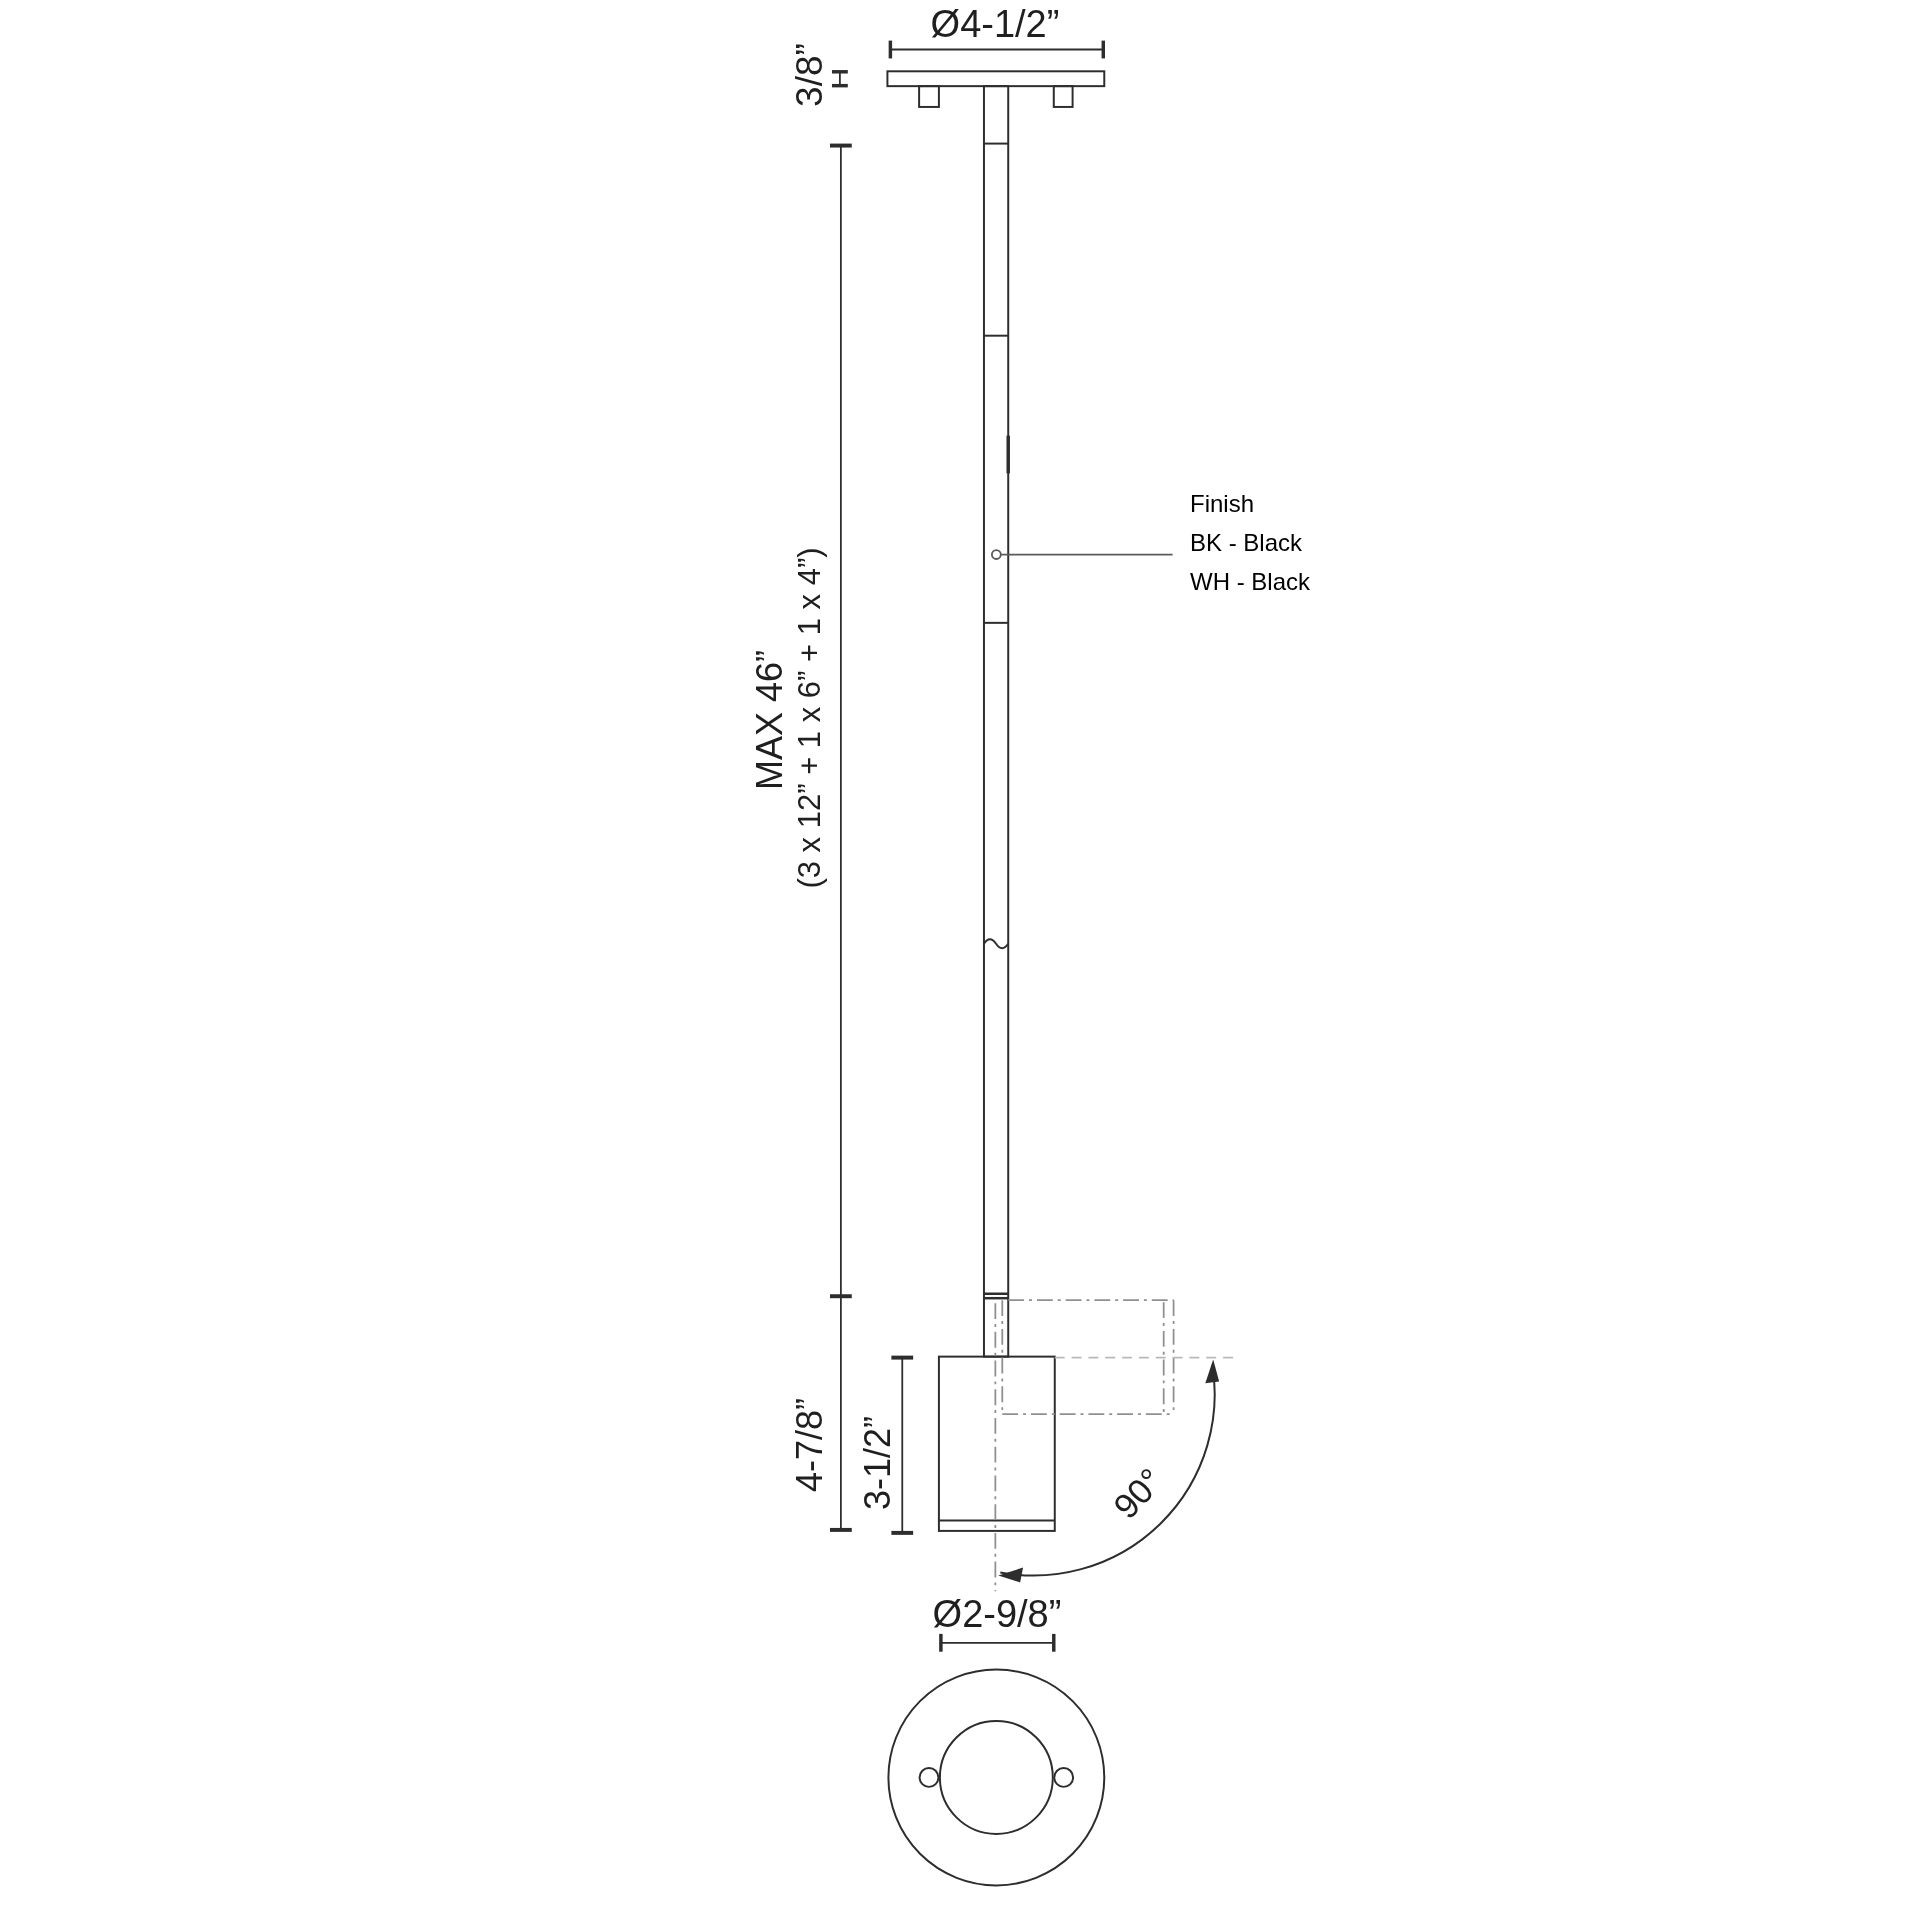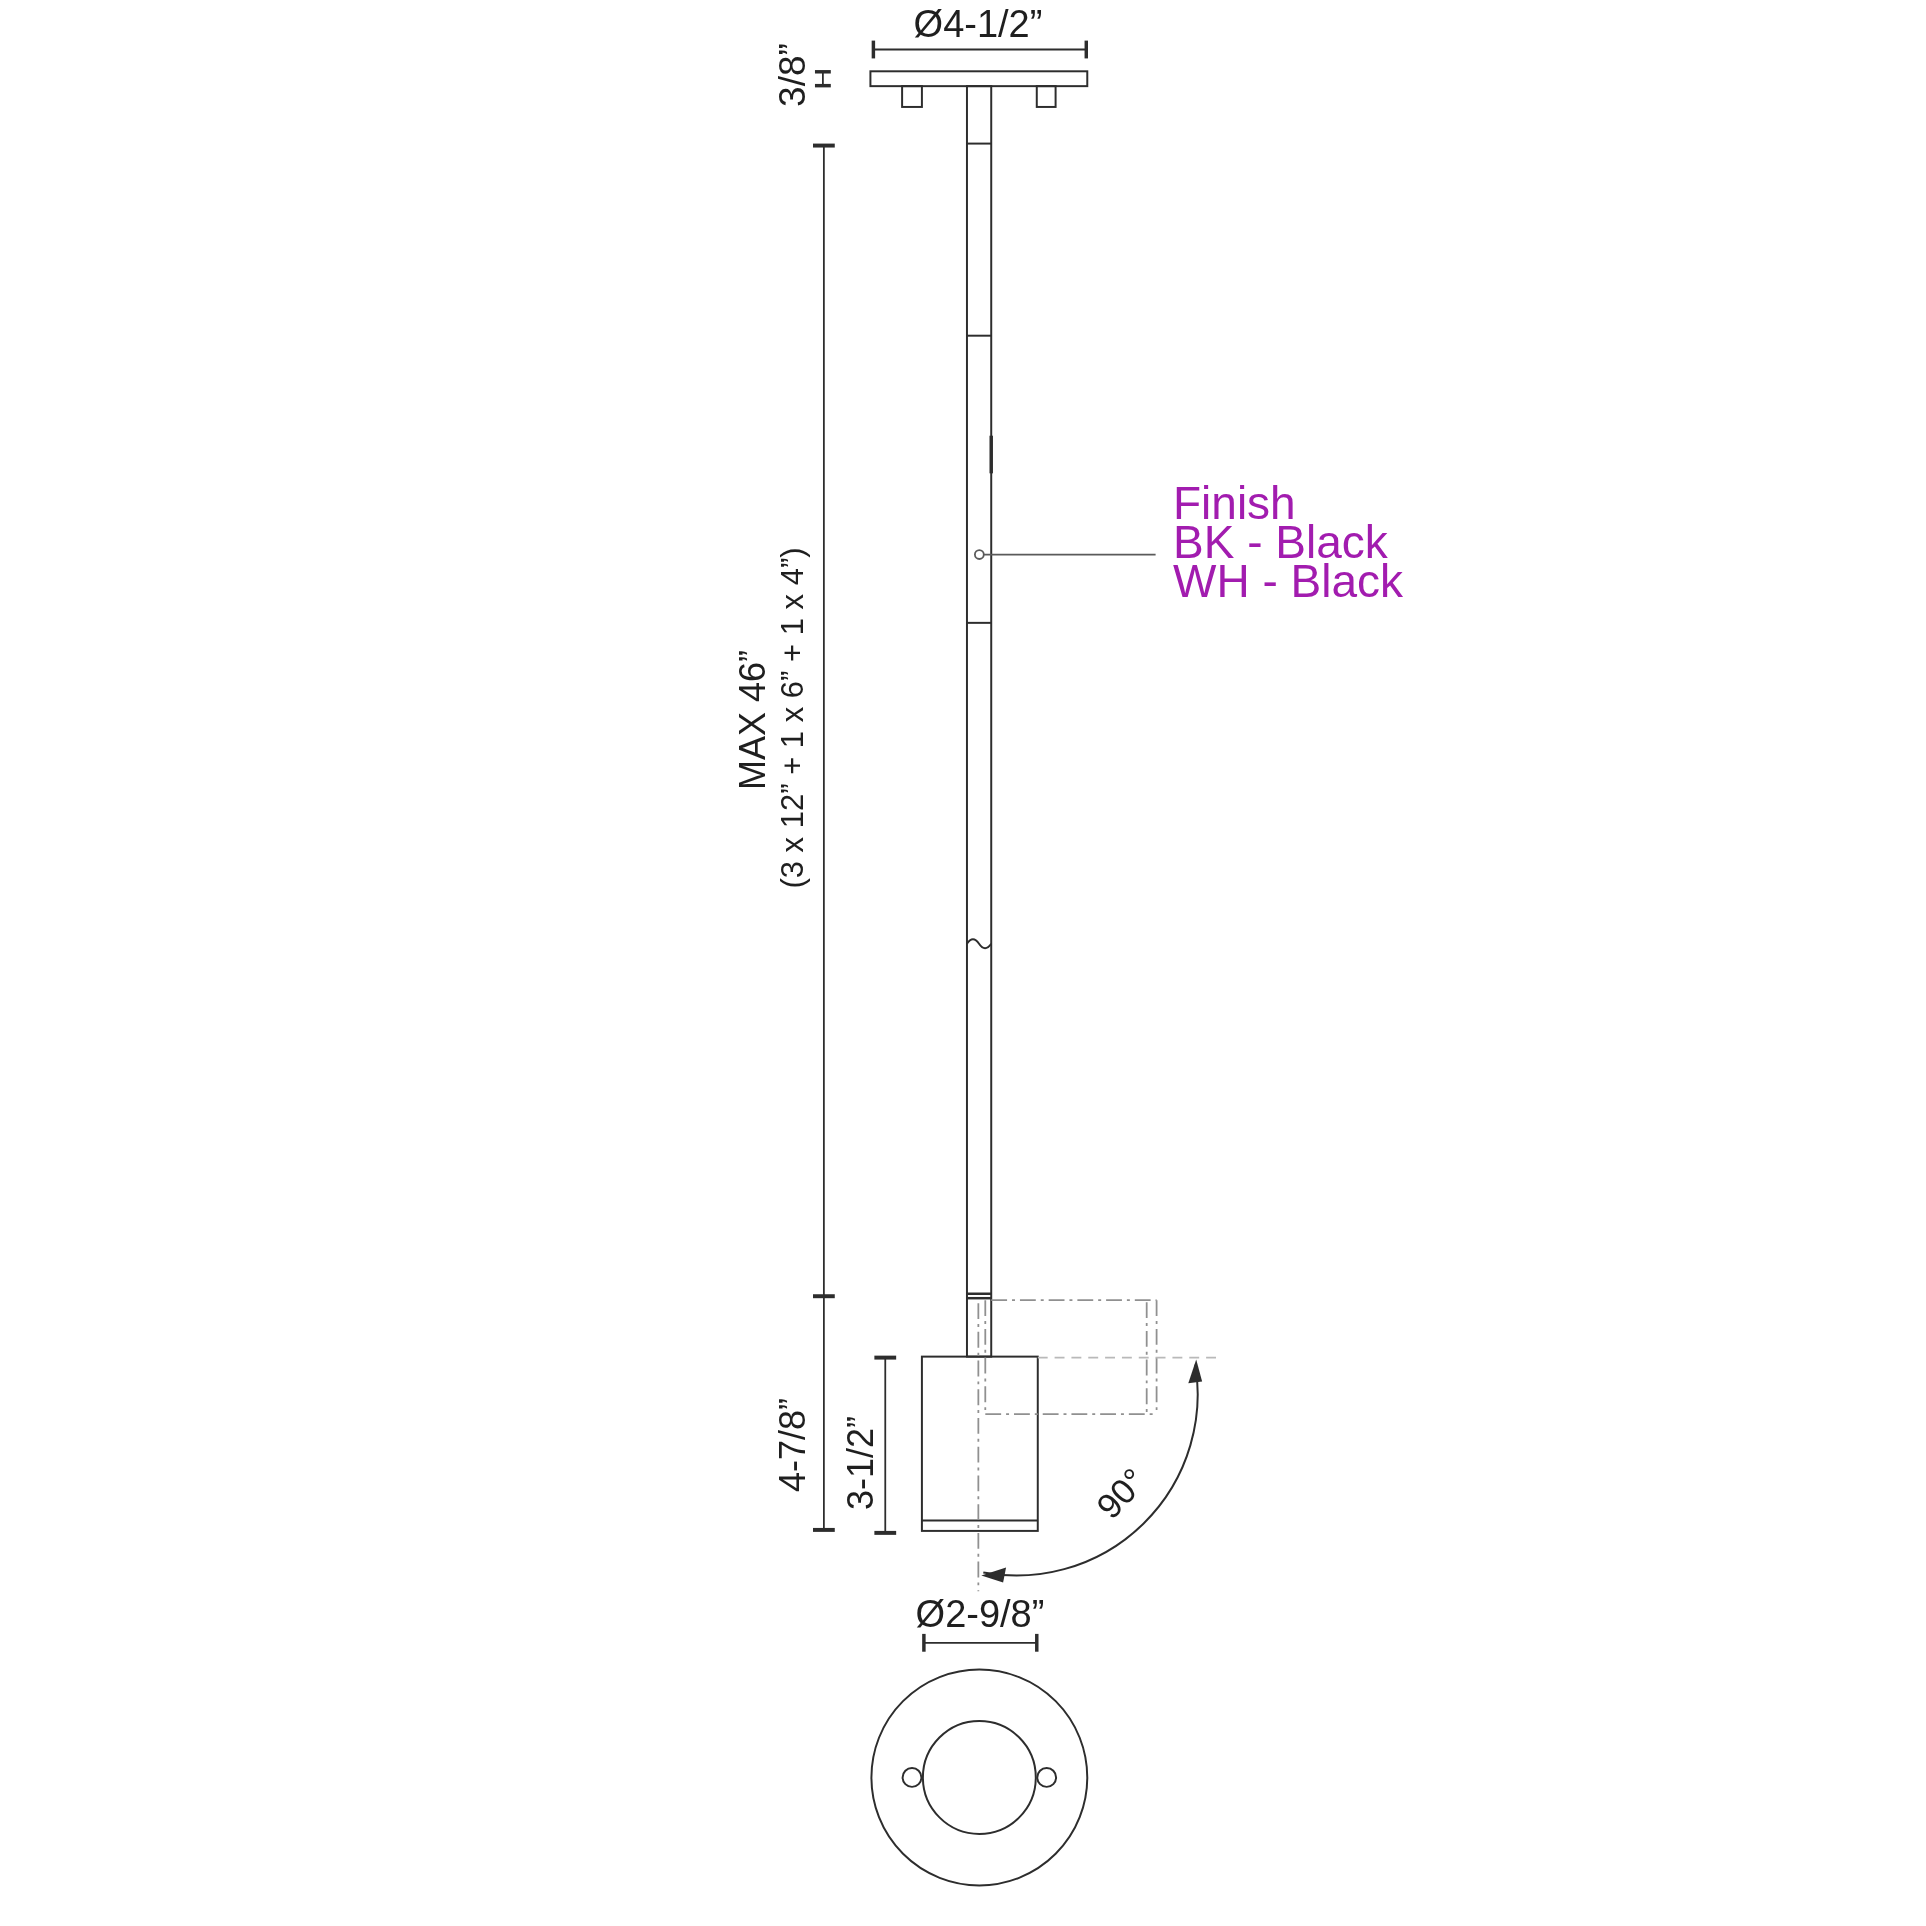--- a/index.html
+++ b/index.html
@@ -2,41 +2,42 @@
 <html><head>
 <meta charset="utf-8">
 <style>
   html,body{margin:0;padding:0;background:#ffffff;}
   #canvas{
     position:relative;
     width:1755px;height:1927px;
     background:#ffffff;
     overflow:hidden;
     font-family:"Liberation Sans", sans-serif;
+    margin-left:17px;
   }
   #linework{position:absolute;left:0;top:0;}
   .lbl{
     position:absolute;
     transform:translate(-50%,-50%);
     font-family:"Liberation Sans", sans-serif;
     color:#1f1f1f;
     white-space:nowrap;
     line-height:1;
   }
   .rot90{transform:translate(-50%,-50%) rotate(-90deg);}
   .t38{font-size:38px;}
   .t37{font-size:37px;}
   .t36{font-size:36px;}
   .t35{font-size:35px;}
   .t31{font-size:31px;}
   .finish{
     position:absolute;
-    font-size:46px;
+    font-size:24px;
     line-height:39px;
-    color:#a21caf;
+    color:#000000;
     white-space:nowrap;
   }
 </style>
 </head>
 <body>
 
 <div id="canvas">
 
   <svg id="linework" width="1927" height="1927" viewBox="0 0 1946 1946">
 

